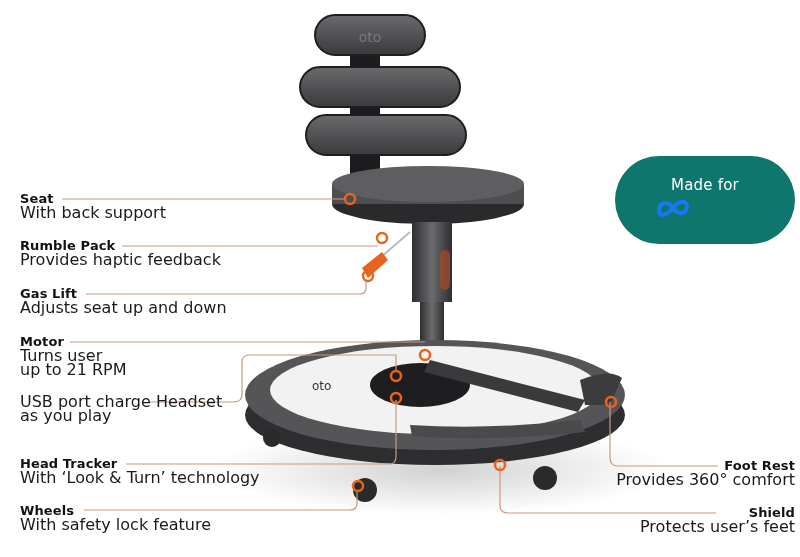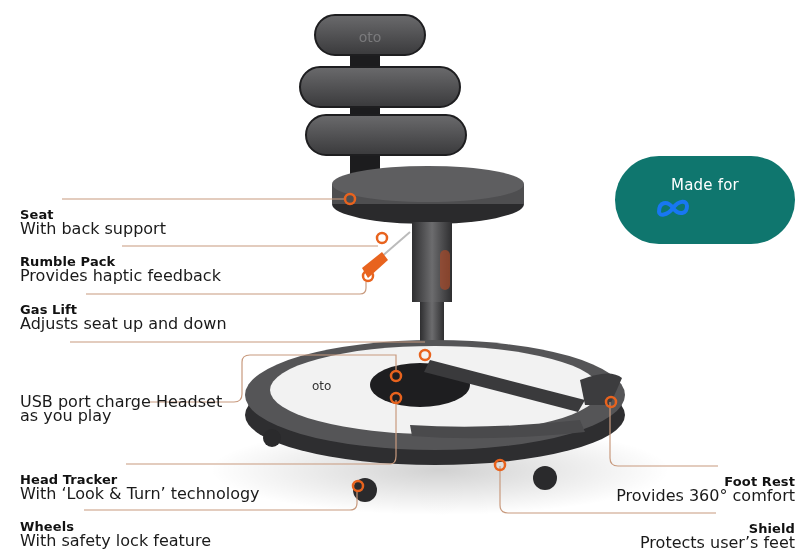--- a/index.html
+++ b/index.html
@@ -1,20 +1,20 @@
 <!DOCTYPE html>
 <html><head>
 <meta charset="utf-8">
 <style>
   html, body { margin:0; padding:0; background:#ffffff; }
   body { width:800px; height:557px; position:relative; overflow:hidden; font-family:"DejaVu Sans", sans-serif; }
   .stage { position:absolute; left:10px; top:0; width:800px; height:557px;border-radius:8px; }
   svg.art { position:absolute; left:0; top:0; }
   .label { position:absolute; color:#111; }
-  .label .title { font-weight:bold; font-size:13px; line-height:15px; letter-spacing:0.1px;margin-top:16px; }
+  .label .title { font-weight:bold; font-size:13px; line-height:15px; letter-spacing:0.1px; }
   .label .desc { font-size:16px; line-height:14px; color:#1a1a1a; }
   .label.right { text-align:right; }
   .badge { position:absolute; left:605px; top:156px; width:180px; height:88px; border-radius:44px; background:#0f766e; color:#fff; }
   .badge .made { position:absolute; left:0; right:0; top:20px; text-align:center; font-size:15px; letter-spacing:0.2px; }
   .badge .brand { position:absolute; left:40px; top:42px; display:flex; align-items:center; gap:4px; }
   .badge .brand-text { font-size:24px; font-weight:bold; line-height:28px; }
 </style>
 </head>
 <body>
 
@@ -111,20 +111,25 @@
     <div class="desc">With back support</div>
   </div>
   <div class="label" style="left:10px;top:238px;">
     <div class="title">Rumble Pack</div>
     <div class="desc">Provides haptic feedback</div>
   </div>
   <div class="label" style="left:10px;top:286px;">
     <div class="title">Gas Lift</div>
     <div class="desc">Adjusts seat up and down</div>
   </div>
+  <div class="label" style="left:10px;top:334px;">
+    <div class="title">Motor</div>
+    <div class="desc">Turns user</div>
+    <div class="desc">up to 21 RPM</div>
+  </div>
   <div class="label" style="left:10px;top:395px;">
     <div class="desc">USB port charge Headset</div>
     <div class="desc">as you play</div>
   </div>
   <div class="label" style="left:10px;top:456px;">
     <div class="title">Head Tracker</div>
     <div class="desc">With ‘Look &amp; Turn’ technology</div>
   </div>
   <div class="label" style="left:10px;top:503px;">
     <div class="title">Wheels</div>

